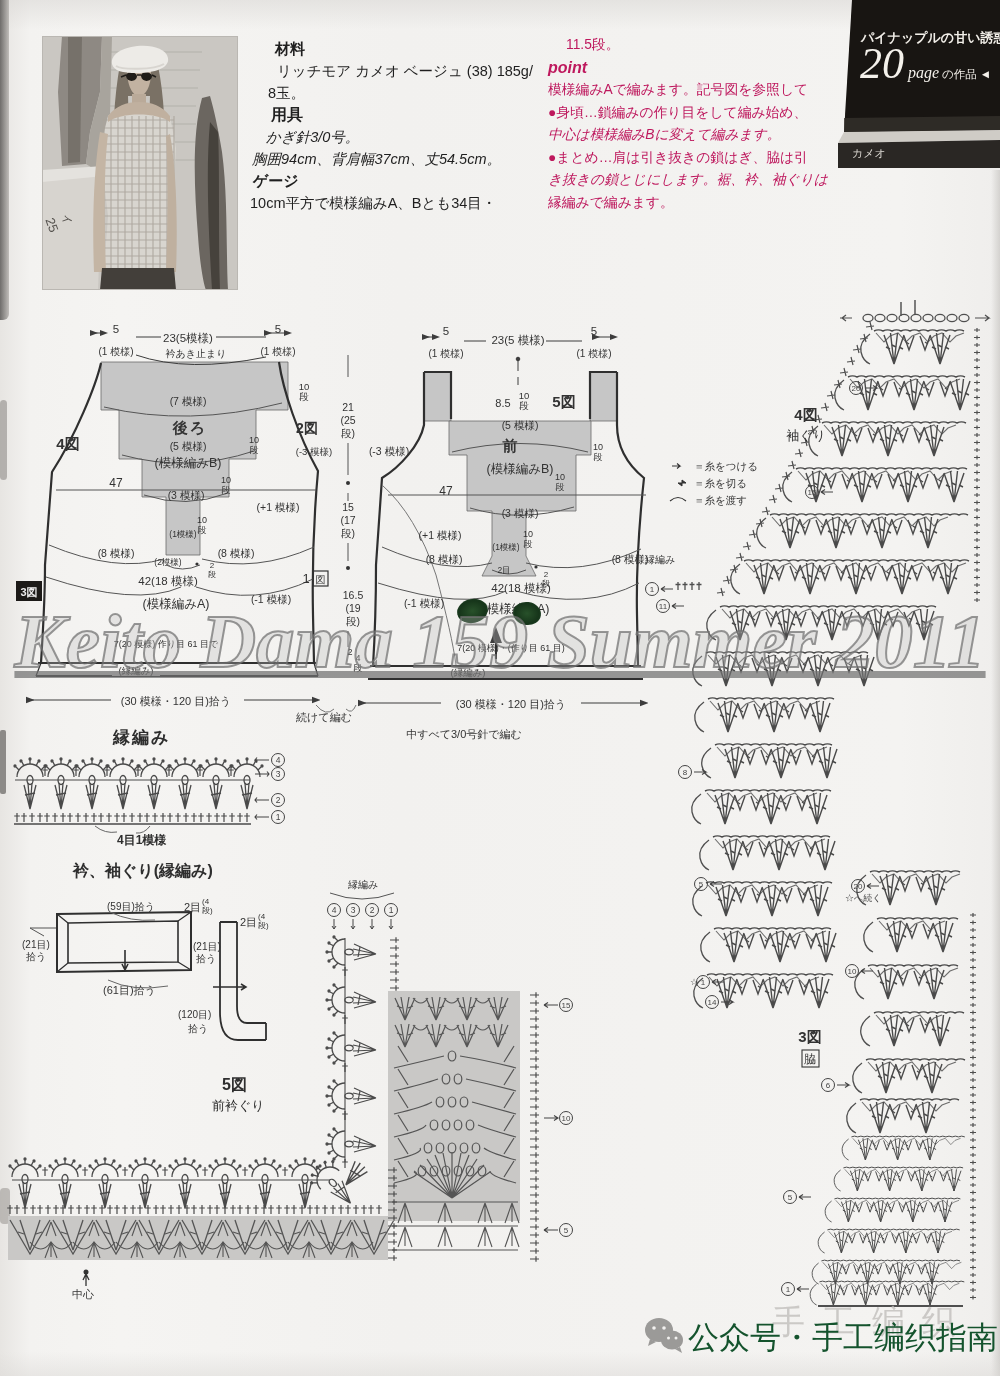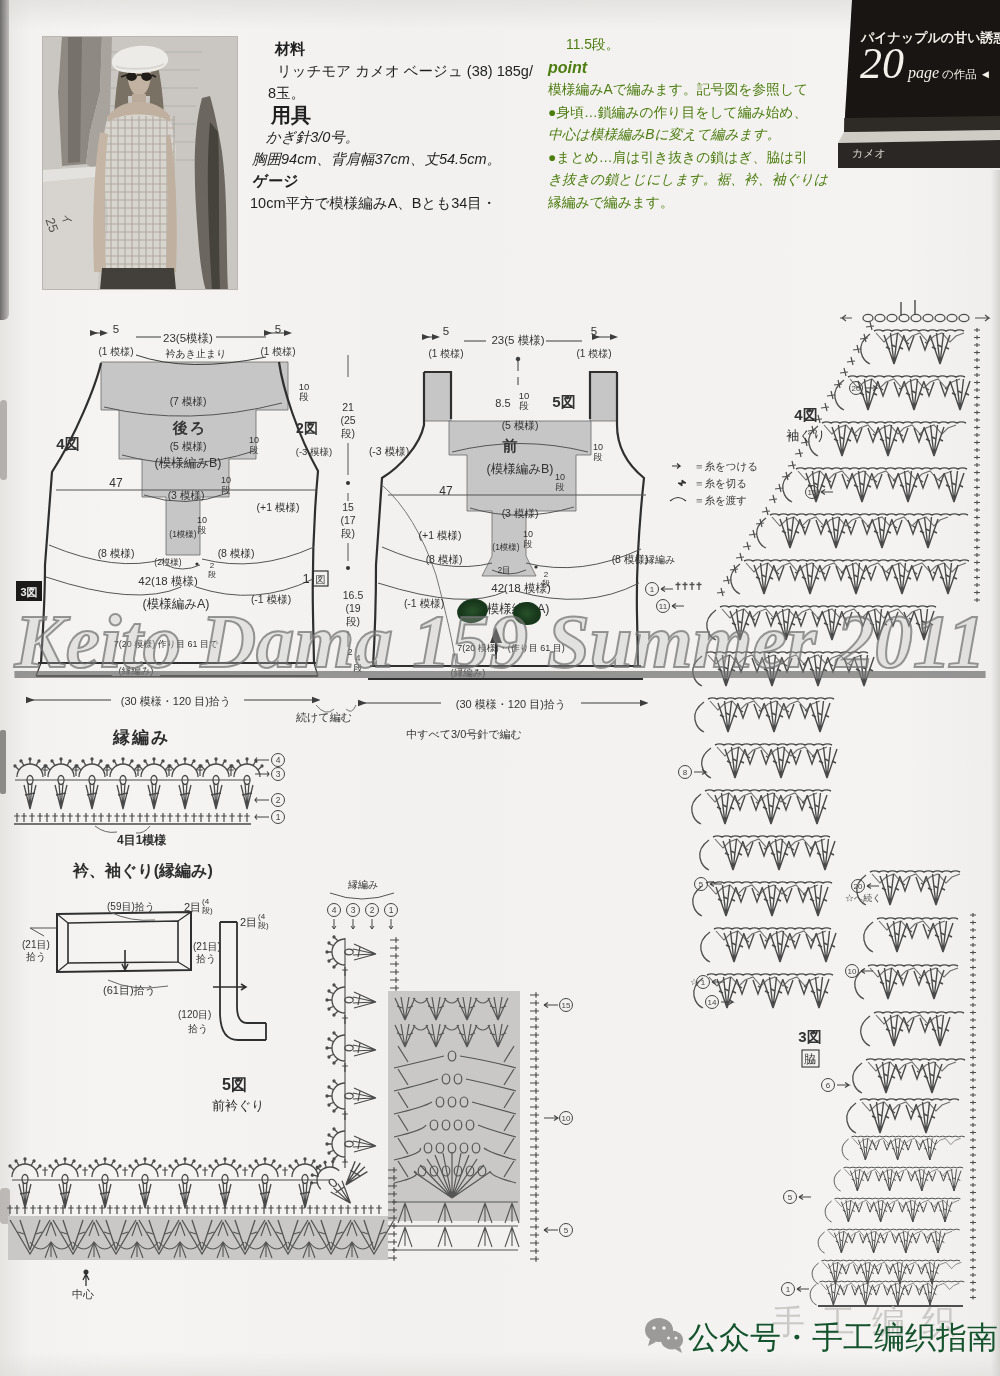--- a/index.html
+++ b/index.html
@@ -115,28 +115,28 @@
  <rect x="0" y="0" width="196" height="254" fill="none" stroke="#bab7b2" stroke-width="2"></rect>
 </svg>
 </div>
 
 <div class="abs" style="left:38px;top:200px;width:22px;height:60px;font-size:13px;color:#55524e;transform:rotate(70deg);">ィ25</div>
 
 <div class="abs jp" style="left:258px;top:38px;width:292px;font-size:14.5px;line-height:22px;color:#1f1f1f;">
 <div class="b" style="padding-left:17px;font-size:15px;">材料</div>
 <div style="padding-left:19px;">リッチモア カメオ  ベージュ (38)  185g/</div>
 <div style="padding-left:10px;">8玉。</div>
-<div class="b" style="padding-left:13px;font-size:20px;">用具</div>
+<div class="b" style="padding-left:13px;font-size:16px;">用具</div>
 <div class="i" style="padding-left:8px;">かぎ針3/0号。</div>
 <div class="i" style="margin-left:-6px;">胸囲94cm、背肩幅37cm、丈54.5cm。</div>
 <div class="b" style="margin-left:-5px;font-size:15px;">ゲージ</div>
 <div style="margin-left:-8px;">10cm平方で模様編みA、Bとも34目・</div>
 </div>
 
-<div class="abs jp" style="left:548px;top:34px;width:288px;font-size:13.8px;line-height:22.5px;color:#4d7c0f;">
+<div class="abs jp" style="left:548px;top:34px;width:288px;font-size:13.8px;line-height:22.5px;color:#be185d;">
 <div style="padding-left:18px;">11.5段。</div>
 <div class="b i" style="font-size:16px;">point</div>
 <div>模様編みAで編みます。記号図を参照して</div>
 <div>●身頃…鎖編みの作り目をして編み始め、</div>
 <div class="i">中心は模様編みBに変えて編みます。</div>
 <div>●まとめ…肩は引き抜きの鎖はぎ、脇は引</div>
 <div class="i">き抜きの鎖とじにします。裾、衿、袖ぐりは</div>
 <div>縁編みで編みます。</div>
 </div>
 

